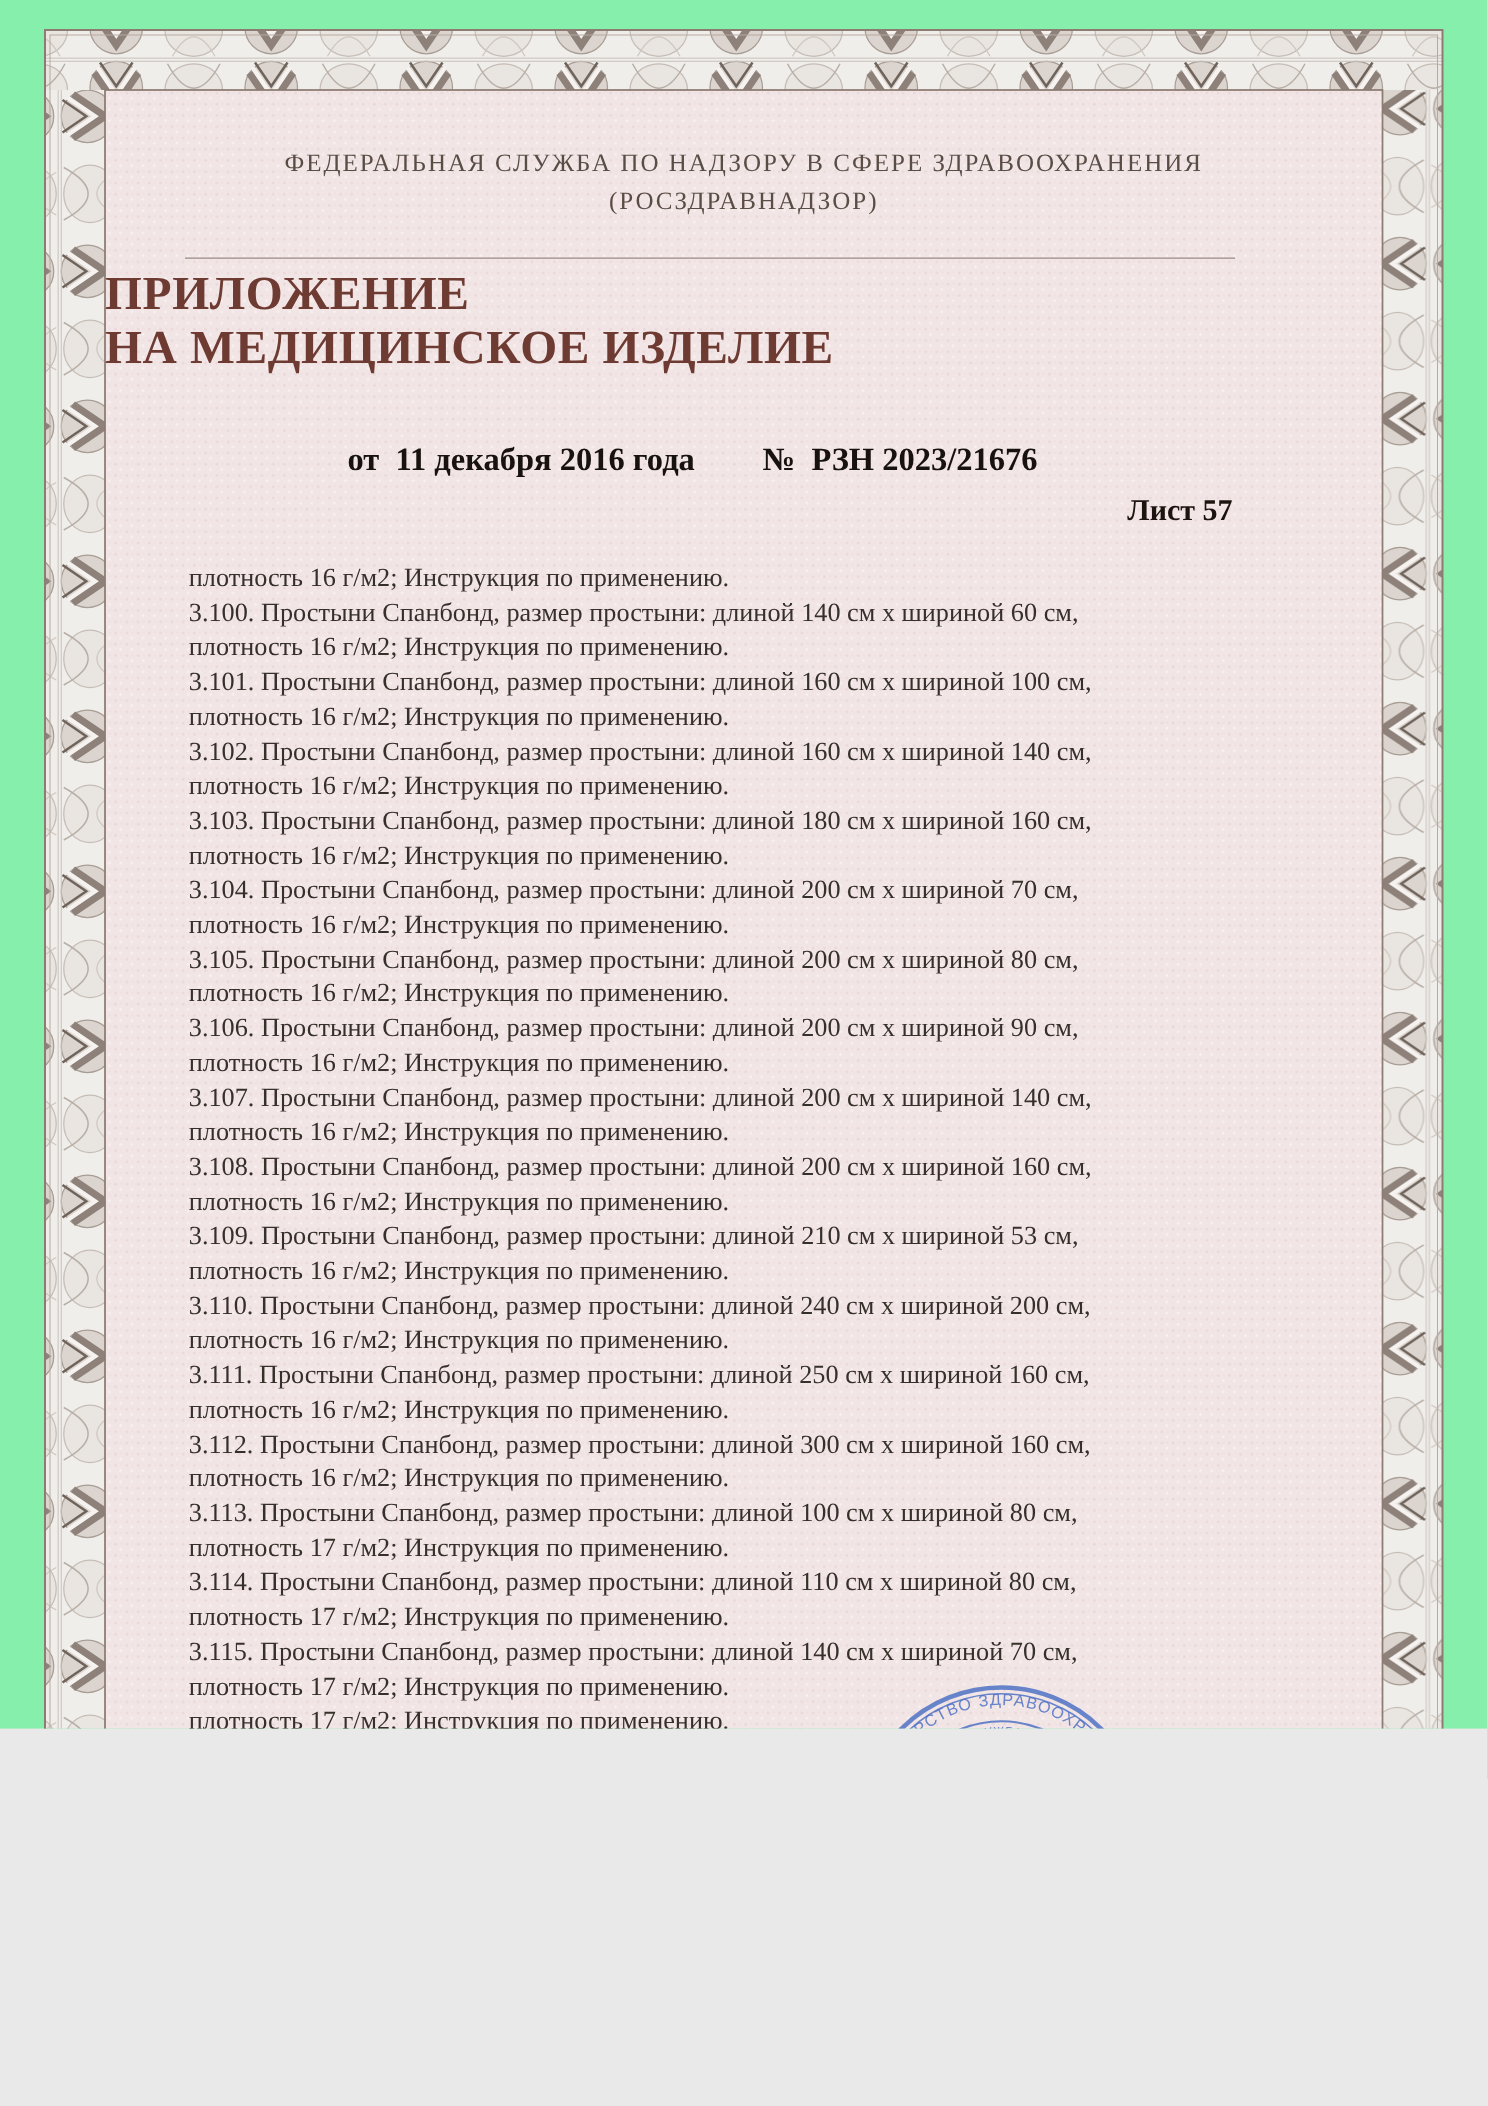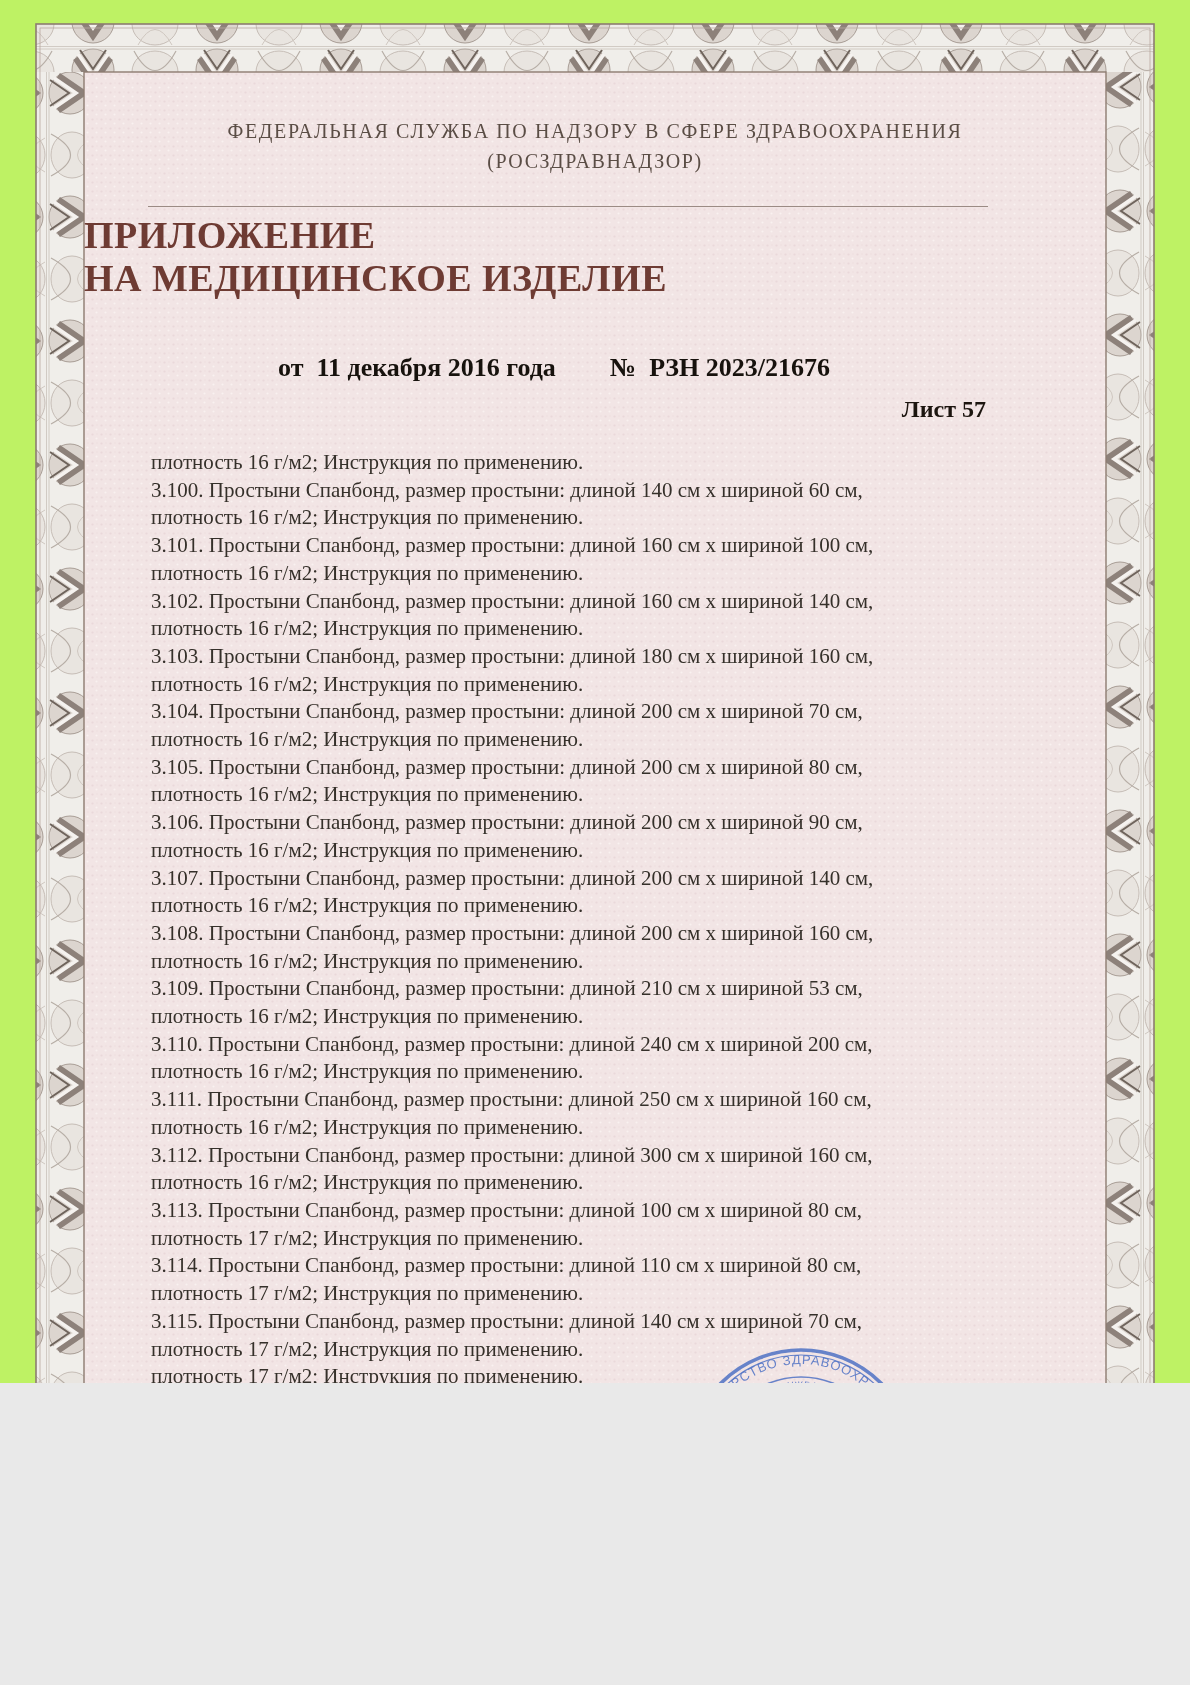--- a/index.html
+++ b/index.html
@@ -1,16 +1,16 @@
 <!DOCTYPE html>
 <html><head>
 <meta charset="utf-8">
 <style>
   html,body{margin:0;padding:0;background:#e9e9e9;}
-  .page{position:relative;width:1190px;height:1383px;background:#bef264;
+  .page{position:relative;width:1190px;height:1383px;background:#86efac;
         font-family:"Liberation Serif",serif;overflow:hidden;margin:0 auto;}
   .frame{position:absolute;left:0;top:0;width:1190px;height:1685px;z-index:0;}
   .content{position:absolute;left:84px;top:72px;width:1022px;height:1524px;z-index:1;}
 
   .header{position:absolute;top:44px;left:0;width:100%;text-align:center;
           color:#5a4d45;font-size:20px;line-height:30px;letter-spacing:1.6px;}
   .sep{position:absolute;top:134px;left:64px;right:118px;border-top:1.4px solid #9b8b84;}
 
   .title{position:absolute;top:142px;left:0;width:100%;text-align:left;
          color:#6e3b33;font-weight:bold;font-size:38px;line-height:43px;letter-spacing:.5px;}

